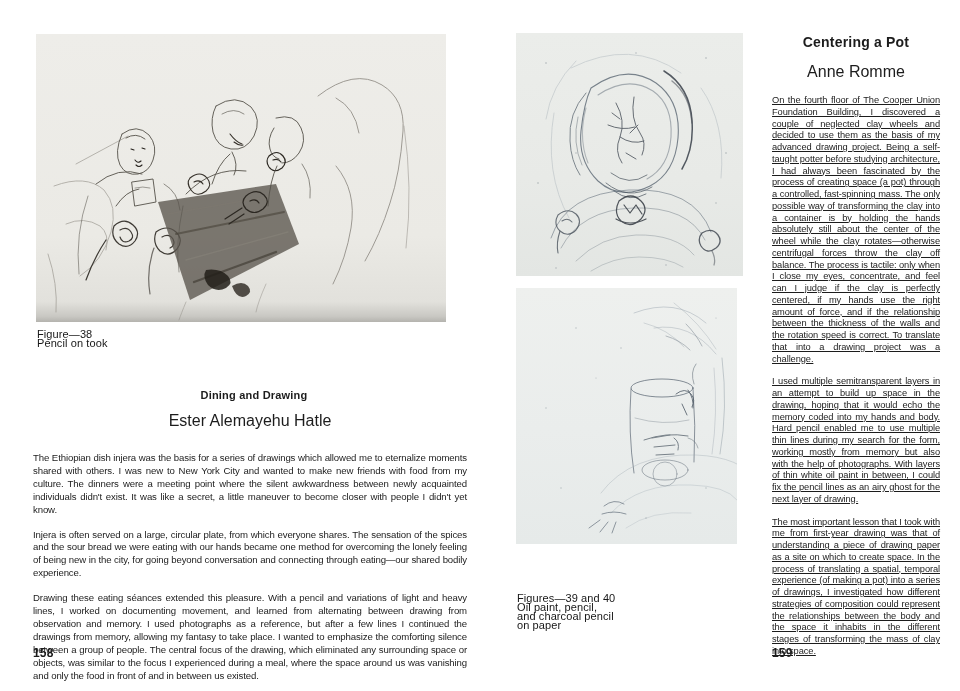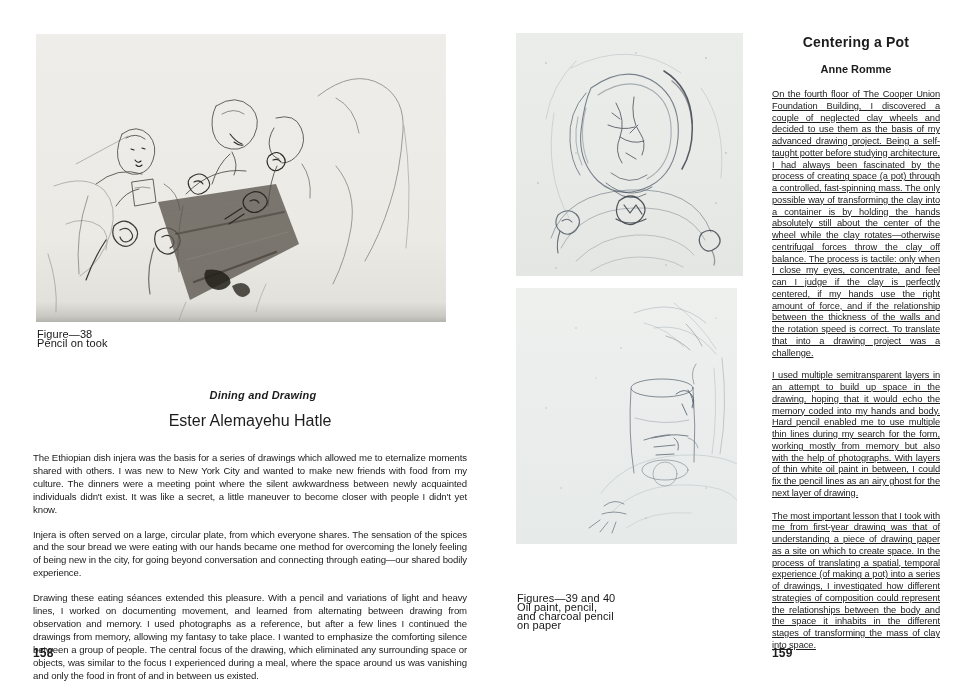--- a/index.html
+++ b/index.html
@@ -13,34 +13,34 @@
   .fig38{
     left:36px;top:34px;width:410px;height:288px;
     background:linear-gradient(180deg,#eeede9 0%,#ebeae5 70%,#e2e1dc 93%,#c9c8c3 98%,#b4b3ae 100%);
   }
   .fig38 svg,.figright svg{display:block;width:100%;height:100%;}
   .cap{
     font-size:11px;font-weight:400;line-height:9px;letter-spacing:.1px;color:#161616;
   }
   .cap-left{left:37px;top:330px;width:160px;}
   .cap-right{left:517px;top:594px;width:170px;}
-  .l-title{left:46px;top:389px;width:434px;text-align:center;font-size:11px;font-weight:600;letter-spacing:.2px;font-style:italic;}
+  .l-title{left:37px;top:389px;width:434px;text-align:center;font-size:11px;font-weight:600;letter-spacing:.2px;}
   .l-author{left:33px;top:412px;width:434px;text-align:center;font-size:16px;font-weight:400;}
   .l-body{left:33px;top:436px;width:434px;font-size:9.6px;line-height:12.9px;text-align:justify;letter-spacing:-.12px;margin-top:16px;}
   .l-body p{margin:0 0 12px 0;}
   .pnum{font-size:12px;font-weight:600;letter-spacing:.2px;}
   .pnum-left{left:33px;top:646px;}
   .pnum-right{left:772px;top:646px;width:168px;text-align:left;}
   
   .fig39{left:516px;top:33px;width:227px;height:243px;background:linear-gradient(180deg,#ebedea 0%,#e8eae7 60%,#e3e6e3 100%);}
   .fig40{left:516px;top:288px;width:221px;height:256px;background:linear-gradient(180deg,#eef0ee 0%,#eaedec 55%,#e6eae9 100%);}
   
   .r-col{left:772px;top:34px;width:168px;}
   .r-title{text-align:center;font-size:14px;font-weight:600;letter-spacing:.2px;margin:0 0 13px 0;}
-  .r-author{text-align:center;font-size:11px;font-weight:700;margin:0 0 14px 0;}
+  .r-author{text-align:center;font-size:16px;font-weight:400;margin:0 0 14px 0;}
   .r-body{font-size:9.3px;line-height:11.75px;text-align:justify;letter-spacing:-.1px;}
   .r-body p{margin:0 0 11px 0;text-decoration:underline;}
 </style>
 </head>
 <body>
 
 <div class="abs fig38">
   <svg viewBox="0 0 410 288" fill="none" stroke-linecap="round" stroke-linejoin="round">
 
     <g stroke="#9a968f" stroke-width="0.9" opacity="0.75">

